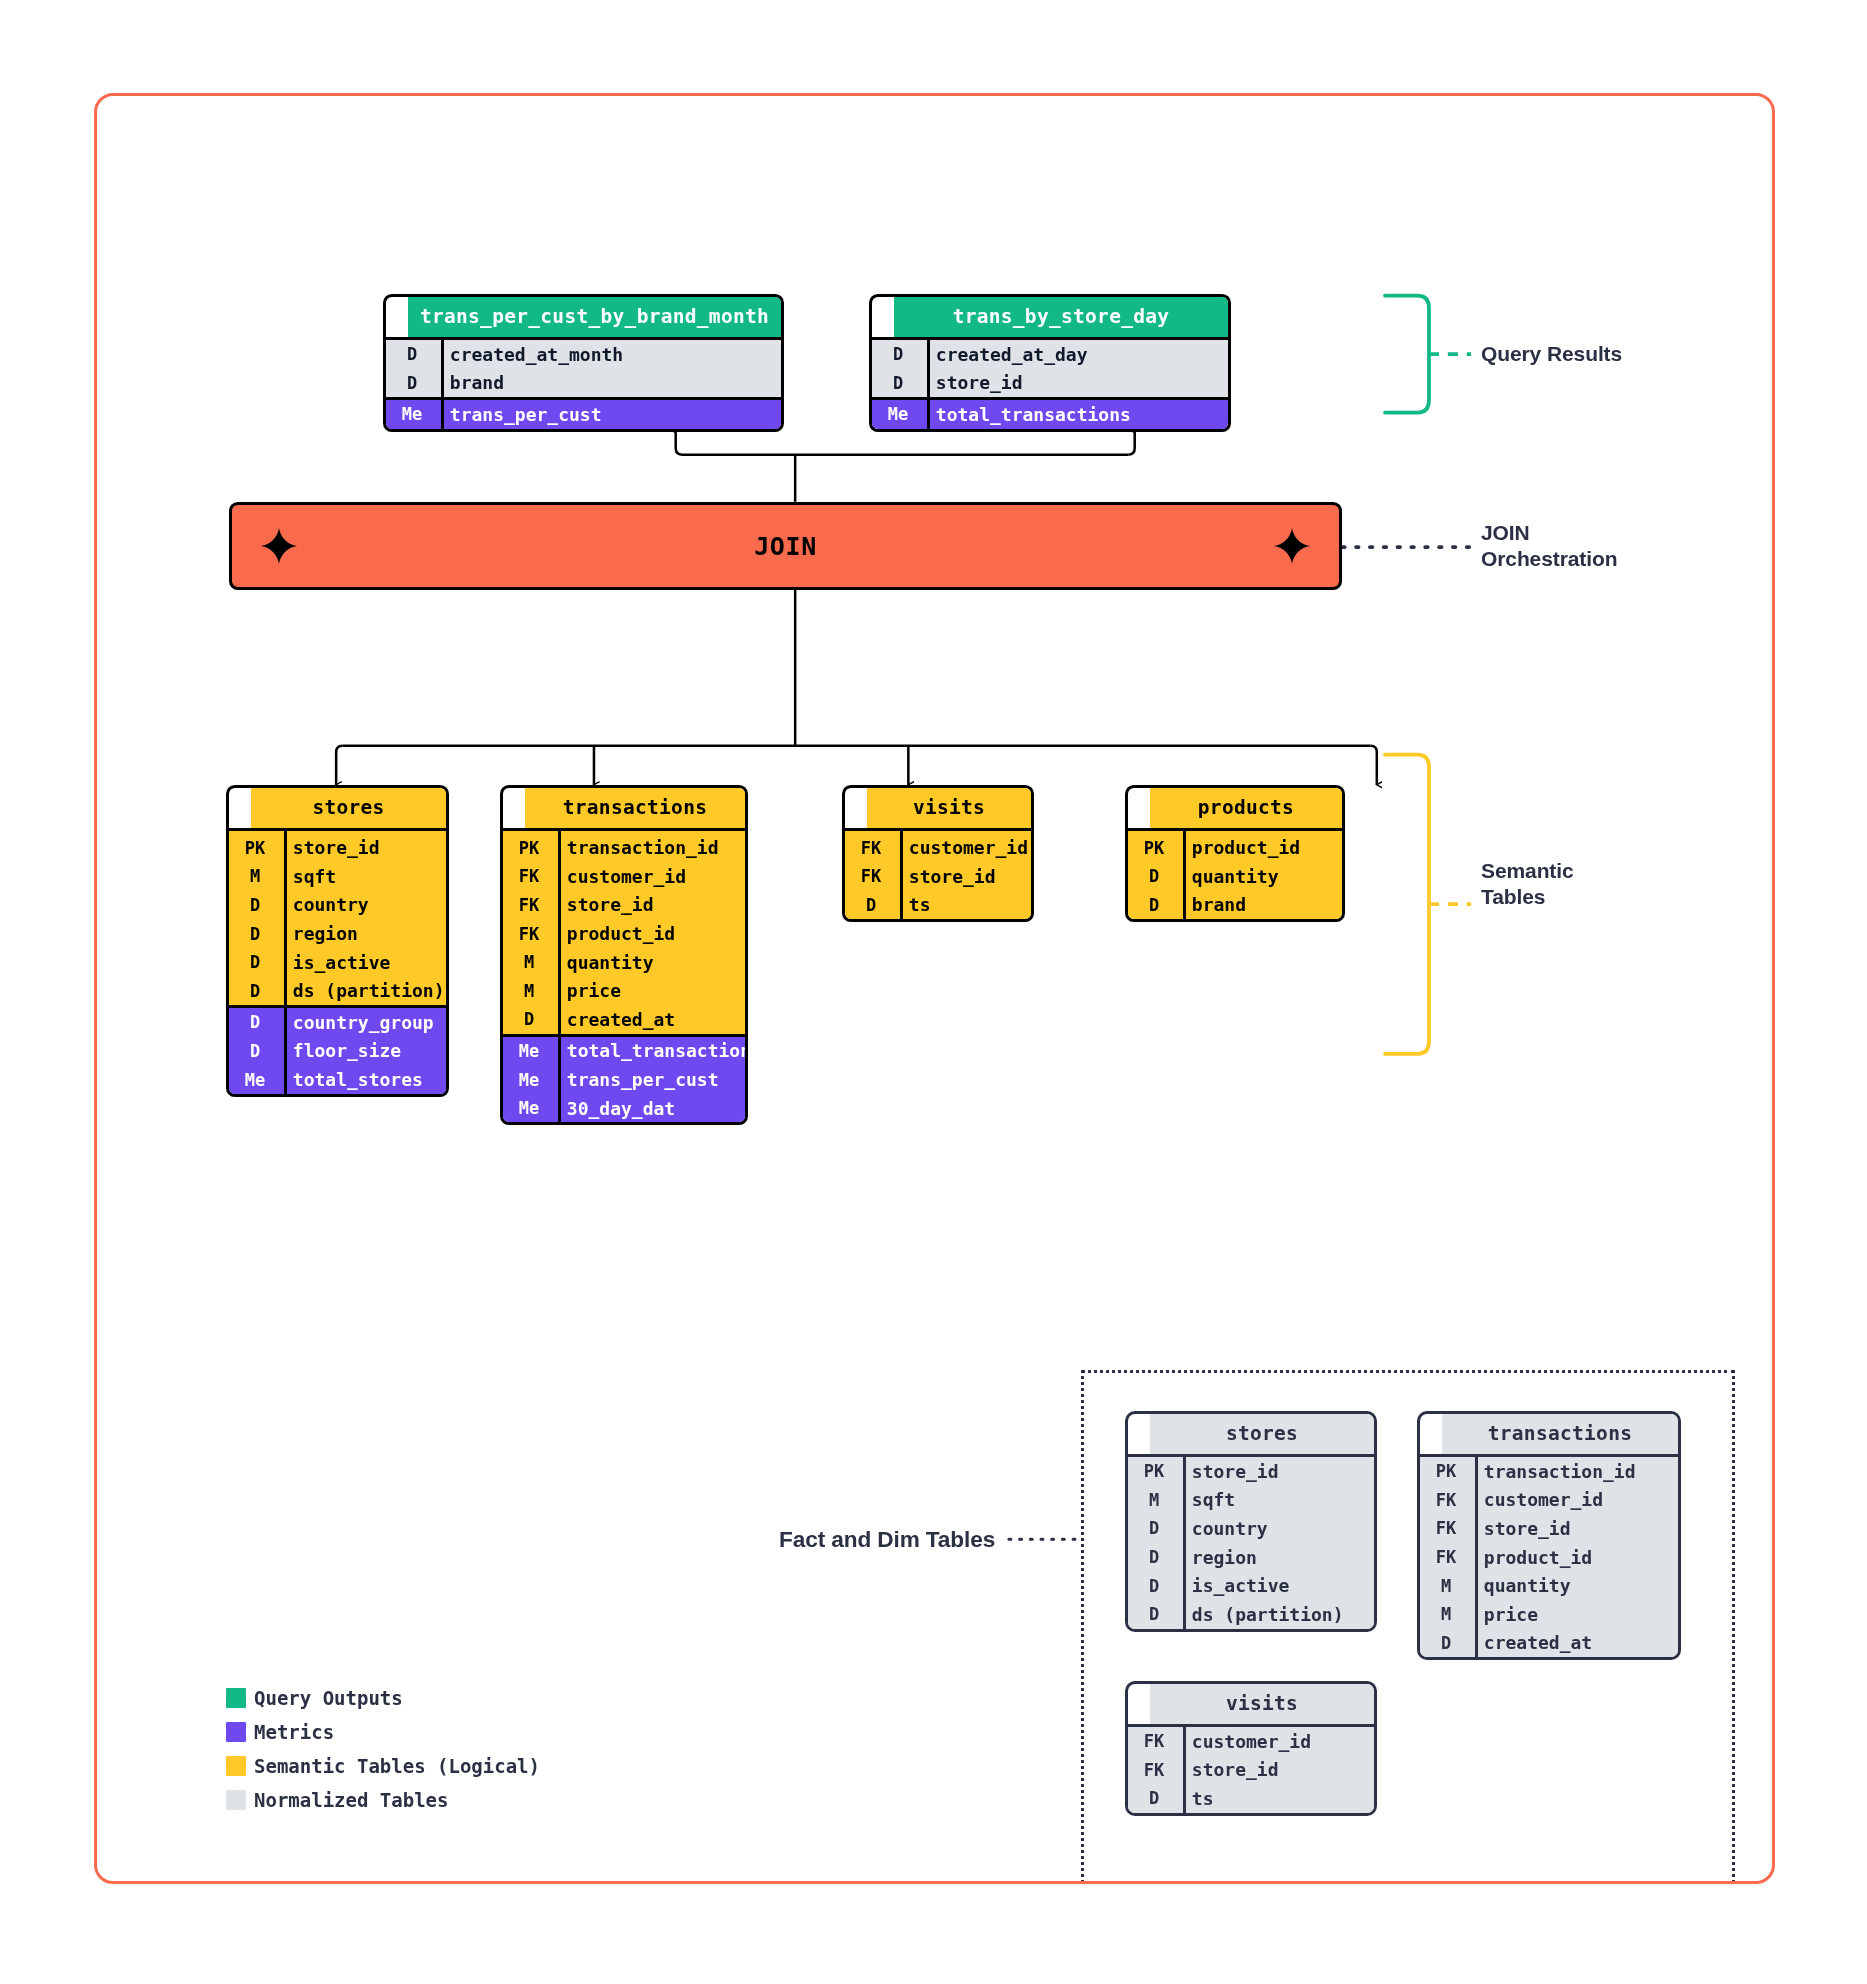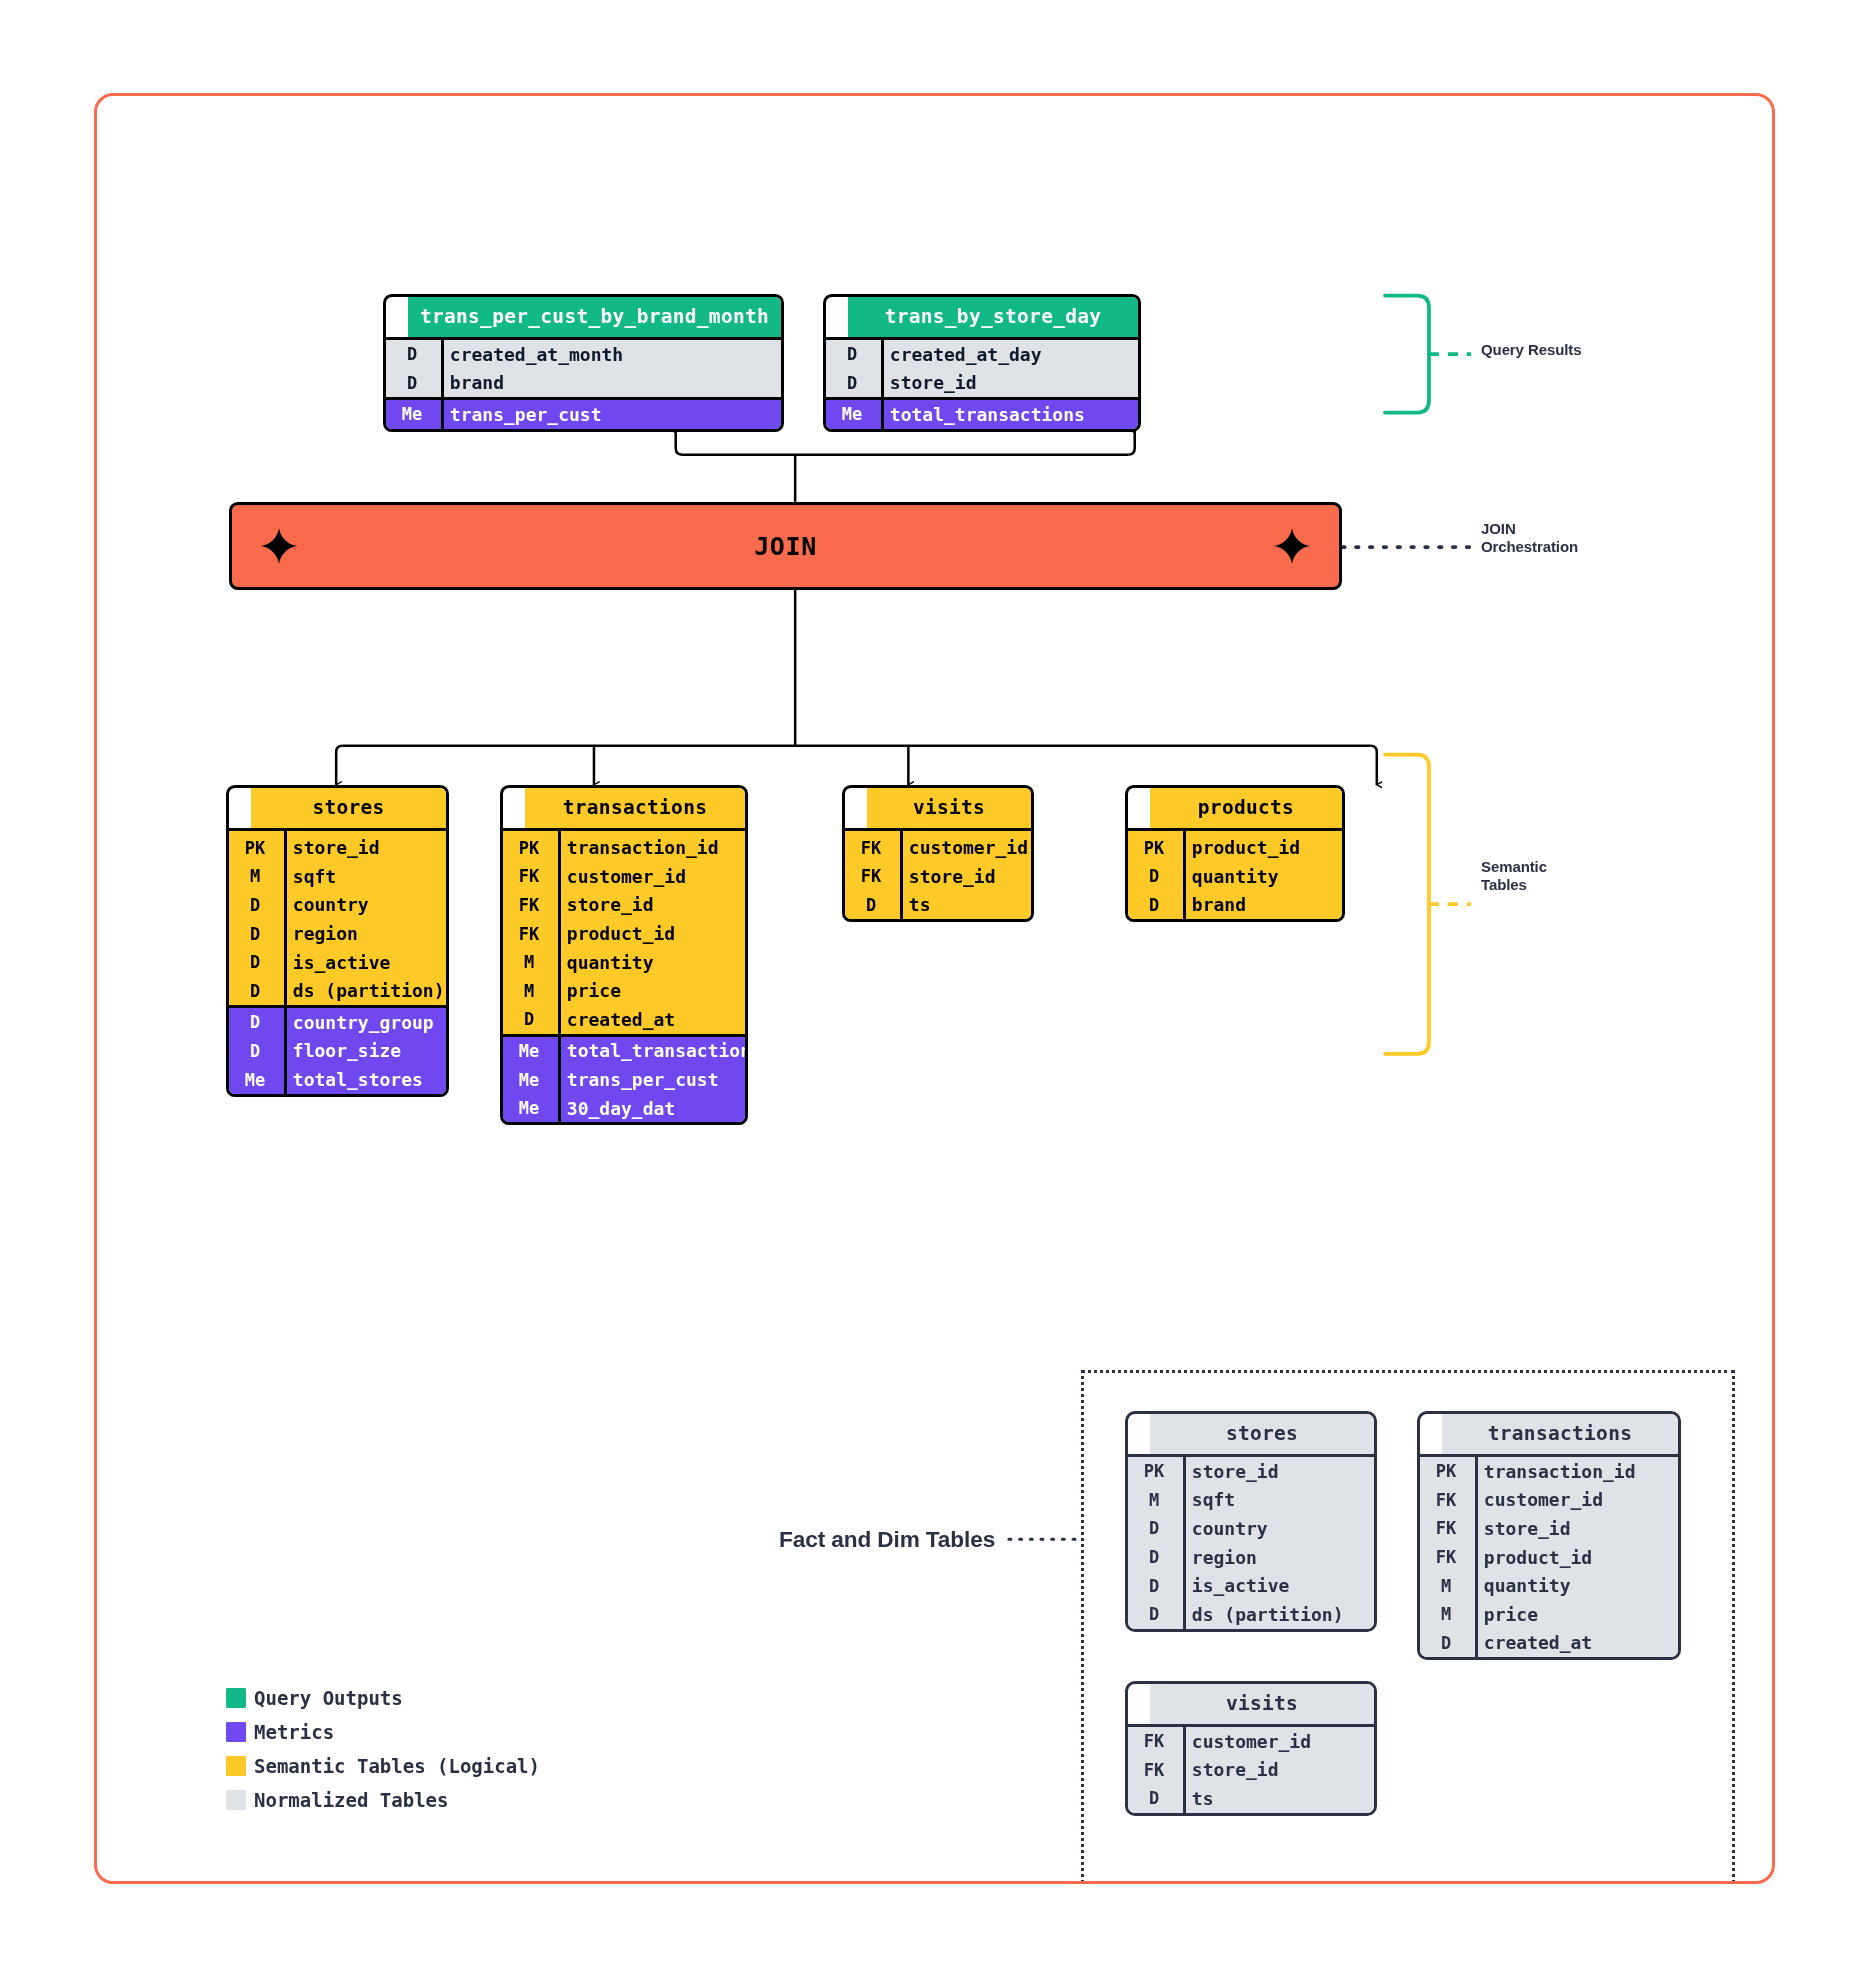--- a/index.html
+++ b/index.html
@@ -104,21 +104,21 @@
     position: absolute; left: 0; right: 0; text-align: center;
     font-family: "DejaVu Sans Mono", monospace;
     font-size: 25px; font-weight: 700; color: #000;
     letter-spacing: 0.6px;
   }
   .spark { width: 36px; height: 36px; display: block; position: relative; z-index: 2; }
 
   
   .ann {
     position: absolute;
-    font-size: 15px; font-weight: 700; color: #2B3044;
+    font-size: 21px; font-weight: 700; color: #2B3044;
     line-height: 1.22; letter-spacing: -0.1px;
   }
 
   
   .dotbox {
     position: absolute;
     border: 3.1px dotted #2B3044;
   }
 
   
@@ -188,21 +188,21 @@
           </div>
           <div class="grp mets">
             <div class="row">
               <span class="k">Me</span>
               <span class="v">trans_per_cust</span>
             </div>
           </div>
         </div>
       </div>
 
-      <div class="node qout" style="left:726px; top:94px; width:318px;">
+      <div class="node qout" style="left:772px; top:94px; width:362px;">
         <div class="title">trans_by_store_day</div>
         <div class="rows">
           <div class="grp dims">
             <div class="row">
               <span class="k">D</span>
               <span class="v">created_at_day</span>
             </div>
             <div class="row">
               <span class="k">D</span>
               <span class="v">store_id</span>

